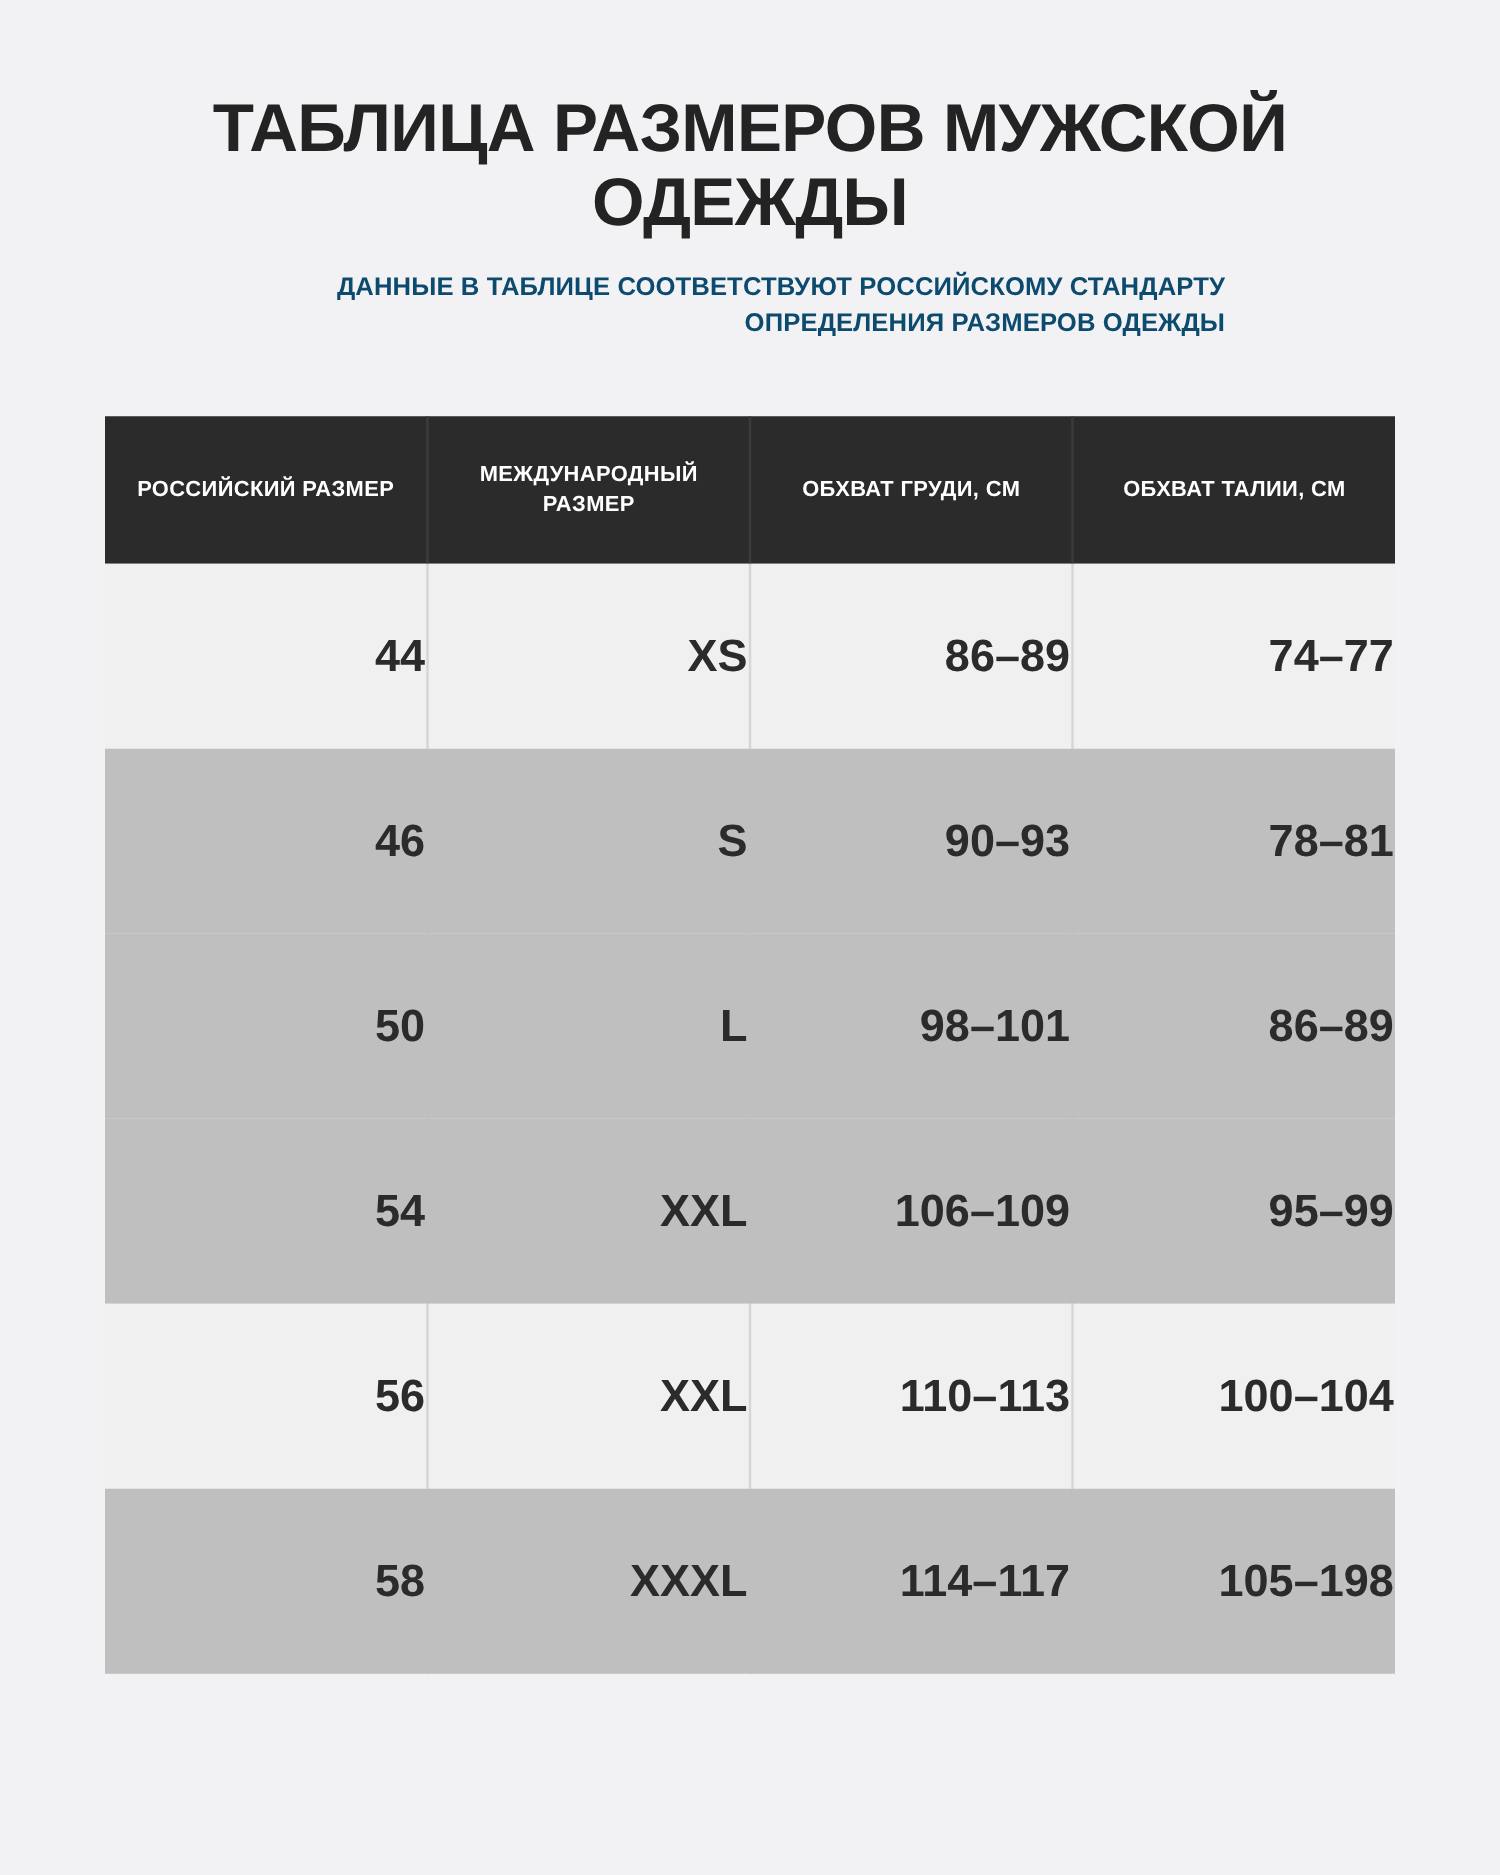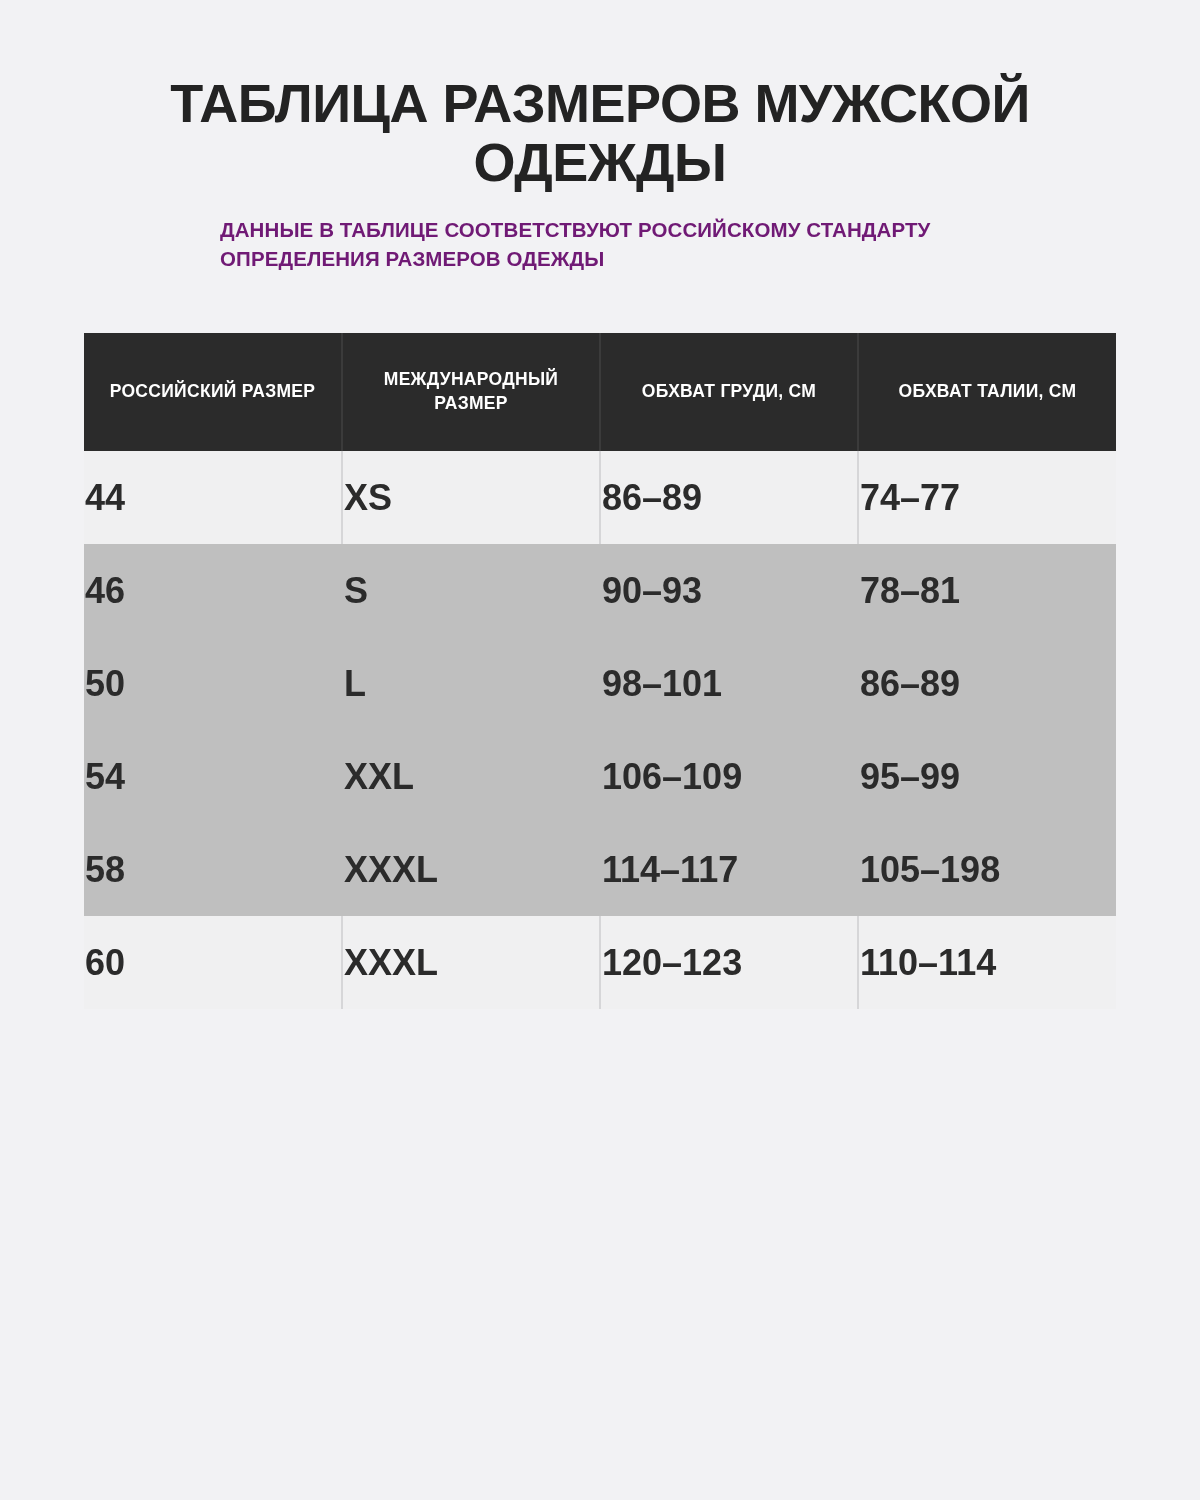--- a/index.html
+++ b/index.html
@@ -25,24 +25,24 @@
     text-align: center;
     font-size: 54px;
     font-weight: bold;
     letter-spacing: -0.5px;
     color: #232323;
     margin: 74px 60px 0 60px;
     line-height: 1.1;
     text-transform: uppercase;
   }
   .subtitle {
-    text-align: left;
+    text-align: right;
     font-size: 20.5px;
     font-weight: bold;
-    color: #701a75;
+    color: #0c4a6e;
     margin: 22px auto 0 auto;
     width: 760px;
     line-height: 1.42;
     letter-spacing: 0.1px;
     text-transform: uppercase;
   }
   .table-wrap {
     position: absolute;
     left: 84px;
     top: 259px;
@@ -66,22 +66,22 @@
     line-height: 1.35;
     padding: 0 10px;
     box-sizing: border-box;
     border-right: 2px solid #3b3b3b;
   }
   table.size-table thead th:last-child {
     border-right: none;
     margin-left: 14px;
   }
   table.size-table tbody td {
-    height: 93px;
-    text-align: left;
+    height: 148px;
+    text-align: right;
     vertical-align: middle;
     font-size: 36px;
     font-weight: bold;
     color: #2b2b2b;
     border-right: 2px solid #ffffff;
     box-sizing: border-box;
   }
   table.size-table tbody td:last-child {
     border-right: none;
   }
@@ -144,29 +144,29 @@
           <td>L</td>
           <td>98–101</td>
           <td>86–89</td>
         </tr>
         <tr class="row-dark">
           <td>54</td>
           <td>XXL</td>
           <td>106–109</td>
           <td>95–99</td>
         </tr>
+        <tr class="row-light">
+          <td>56</td>
+          <td>XXL</td>
+          <td>110–113</td>
+          <td>100–104</td>
+        </tr>
         <tr class="row-dark">
           <td>58</td>
           <td>XXXL</td>
           <td>114–117</td>
           <td>105–198</td>
-        </tr>
-        <tr class="row-light">
-          <td>60</td>
-          <td>XXXL</td>
-          <td>120–123</td>
-          <td>110–114</td>
         </tr>
       </tbody>
     </table>
   </div>
 
 </div>
 
 </body></html>

